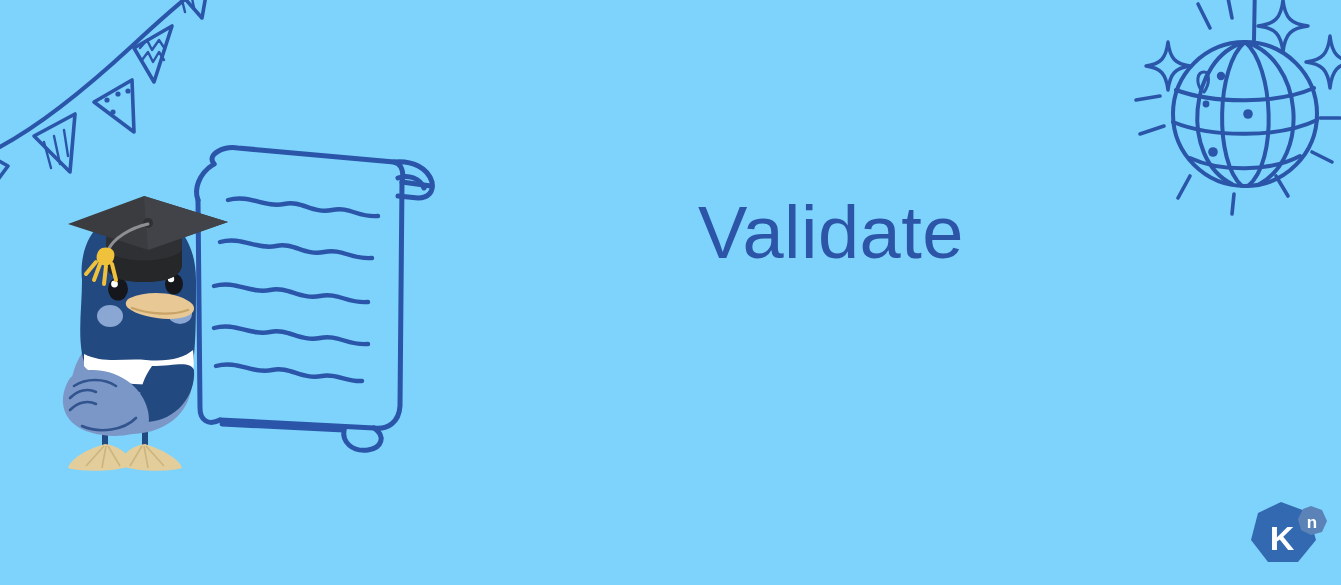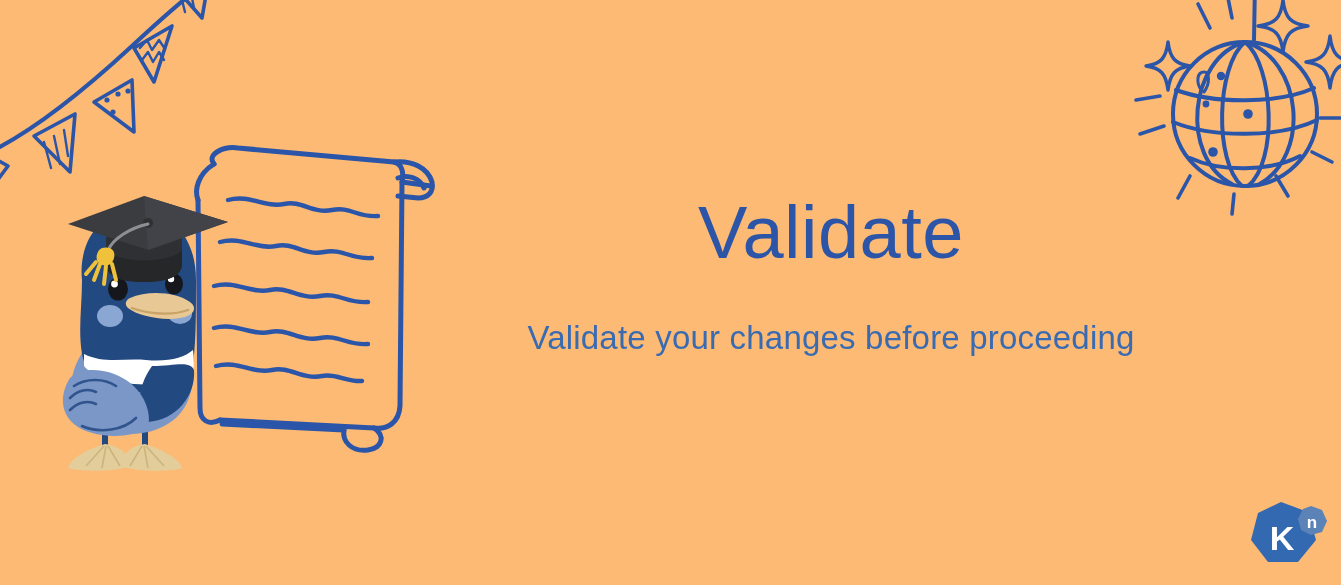--- a/index.html
+++ b/index.html
@@ -11,21 +11,21 @@
     width: 1341px;
     height: 585px;
     overflow: hidden;
     font-family: "Liberation Sans", sans-serif;
     position: relative;
   }
   .slide {
     position: relative;
     width: 1341px;
     height: 585px;
-    background: #fdba74;
+    background: #7dd3fc;
     overflow: hidden;
   }
 
   
   .art {
     position: absolute;
     pointer-events: none;
   }
   #bunting-art   { left: -18px;  top: -10px;  width: 240px; height: 190px; }
   #discoball-art { left: 1128px; top: -8px;   width: 225px; height: 235px; }
@@ -233,21 +233,20 @@
     <g stroke="#f0c23c" stroke-width="4" stroke-linecap="round">
       <path d="M 48 76 L 42 92"></path>
       <path d="M 54 78 L 52 96"></path>
       <path d="M 60 76 L 64 92"></path>
       <path d="M 44 74 L 34 86"></path>
     </g>
   </svg>
 
   <div class="text-block">
     <h1 class="page-title">Validate</h1>
-    <p class="page-subtitle">Validate your changes before proceeding</p>
   </div>
 
   <svg id="brand-logo" viewBox="0 0 86 74">
 
     <polygon points="35,2 62,12 70,40 52,62 22,62 5,40 12,13" fill="#3369b0"></polygon>
     <text x="36" y="50" text-anchor="middle" font-family="Liberation Sans, sans-serif" font-size="34" font-weight="bold" fill="#ffffff">K</text>
 
     <polygon points="65,6 76,10 81,21 76,32 65,35 55,30 52,19 57,9" fill="#5b83b8"></polygon>
     <text x="66" y="28" text-anchor="middle" font-family="Liberation Sans, sans-serif" font-size="17" font-weight="bold" fill="#ffffff">n</text>
   </svg>

